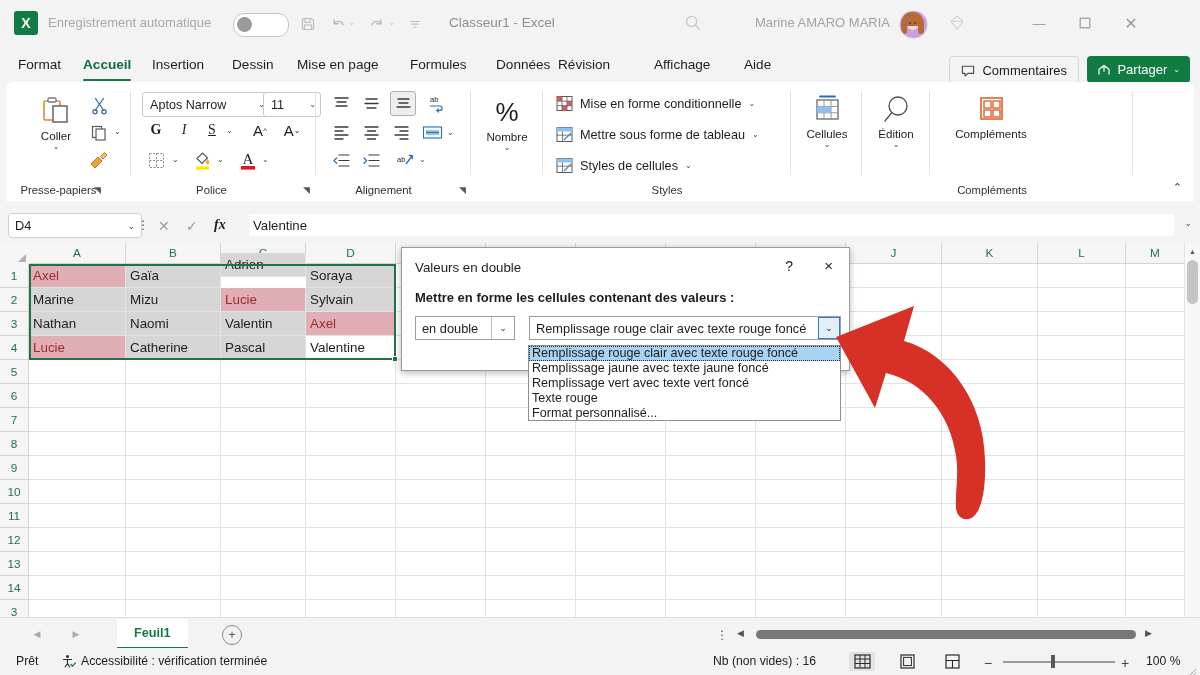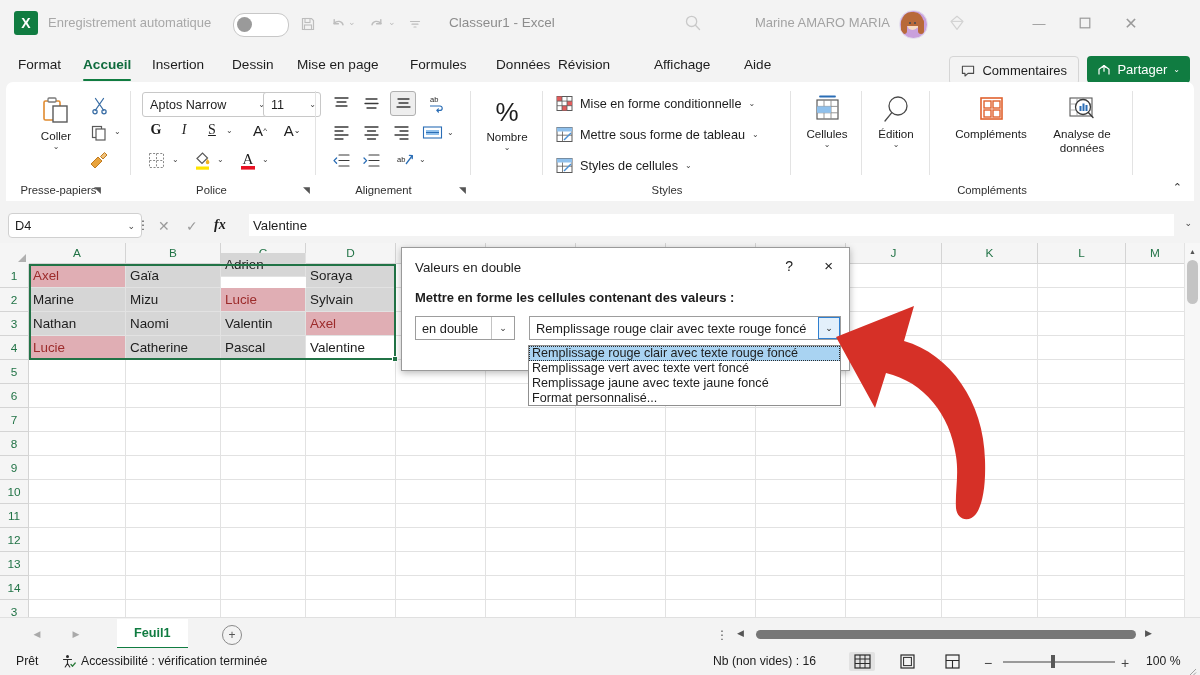--- a/index.html
+++ b/index.html
@@ -457,32 +457,20 @@
     <div class="grp" style="left:924px;width:200px">
       <div class="bigbtn" style="left:16px;top:12px;width:90px">
         <svg width="34" height="32" viewBox="0 0 34 32">
               <rect x="7" y="4" width="21" height="21" fill="none" stroke="#e0622e" stroke-width="1.6"></rect>
               <rect x="10" y="7" width="7" height="7" fill="#fff" stroke="#e0622e" stroke-width="1.4"></rect>
               <rect x="19" y="7" width="7" height="7" fill="#fff" stroke="#e0622e" stroke-width="1.4"></rect>
               <rect x="10" y="16" width="7" height="7" fill="#fff" stroke="#e0622e" stroke-width="1.4"></rect>
               <rect x="19" y="16" width="7" height="7" fill="#fff" stroke="#e0622e" stroke-width="1.4"></rect>
             </svg>
         <span style="margin-top:1px">Compléments</span>
-      </div>
-      <div class="bigbtn" style="left:112px;top:12px;width:80px">
-        <svg width="34" height="32" viewBox="0 0 34 32">
-              <rect x="5" y="4" width="22" height="18" fill="#fff" stroke="#5a5a5a" stroke-width="1.1"></rect>
-              <path d="M5 10h22M5 16h22M12 4v18M19 4v18" stroke="#9a9a9a" stroke-width=".8"></path>
-              <circle cx="18" cy="13" r="7.5" fill="#fff" stroke="#3a3a3a" stroke-width="1.3"></circle>
-              <path d="M23.4 18.5L28 23.5" stroke="#3a3a3a" stroke-width="1.4" stroke-linecap="round"></path>
-              <rect x="14.5" y="12" width="2" height="5" fill="#2a6db5"></rect>
-              <rect x="17.5" y="9.5" width="2" height="7.5" fill="#2a6db5"></rect>
-              <rect x="20.5" y="11" width="2" height="6" fill="#2a6db5"></rect>
-            </svg>
-        <span style="margin-top:1px;line-height:1.2">Analyse de données</span>
       </div>
       <div class="glabel" style="left:-38px">Compléments</div>
       <div class="gdiv" style="right:-3px"></div>
     </div>
 
     <div class="collapse">⌃</div>
   </div>
 
   <div class="fbar">
     <div class="namebox">
@@ -751,22 +739,23 @@
       <span class="arw">⌄</span>
     </div>
     <div class="combo2">
       <span>Remplissage rouge clair avec texte rouge foncé</span>
       <span class="arw">⌄</span>
     </div>
   </div>
 
   <div class="ddlist" id="ddlist">
         <div class="ddopt selected">Remplissage rouge clair avec texte rouge foncé</div>
+        <div class="ddopt">Remplissage jaune avec texte jaune foncé</div>
         <div class="ddopt">Remplissage vert avec texte vert foncé</div>
-        <div class="ddopt">Remplissage jaune avec texte jaune foncé</div>
+        <div class="ddopt">Texte rouge</div>
         <div class="ddopt">Format personnalisé...</div>
       </div>
 
   <div class="arrow-ann">
     <svg width="250" height="260" viewBox="0 0 250 260">
       <path d="M10 45 L88 14 L78 49 C124 62 158 110 159 168 C160 196 156 214 150 222 C143 231 131 228 130 216 C129 200 133 184 130 164 C124 122 98 90 60 81 L49 116 Z" fill="#d63027" stroke="none"></path>
     </svg>
   </div>
 
   <div class="sheetbar">

